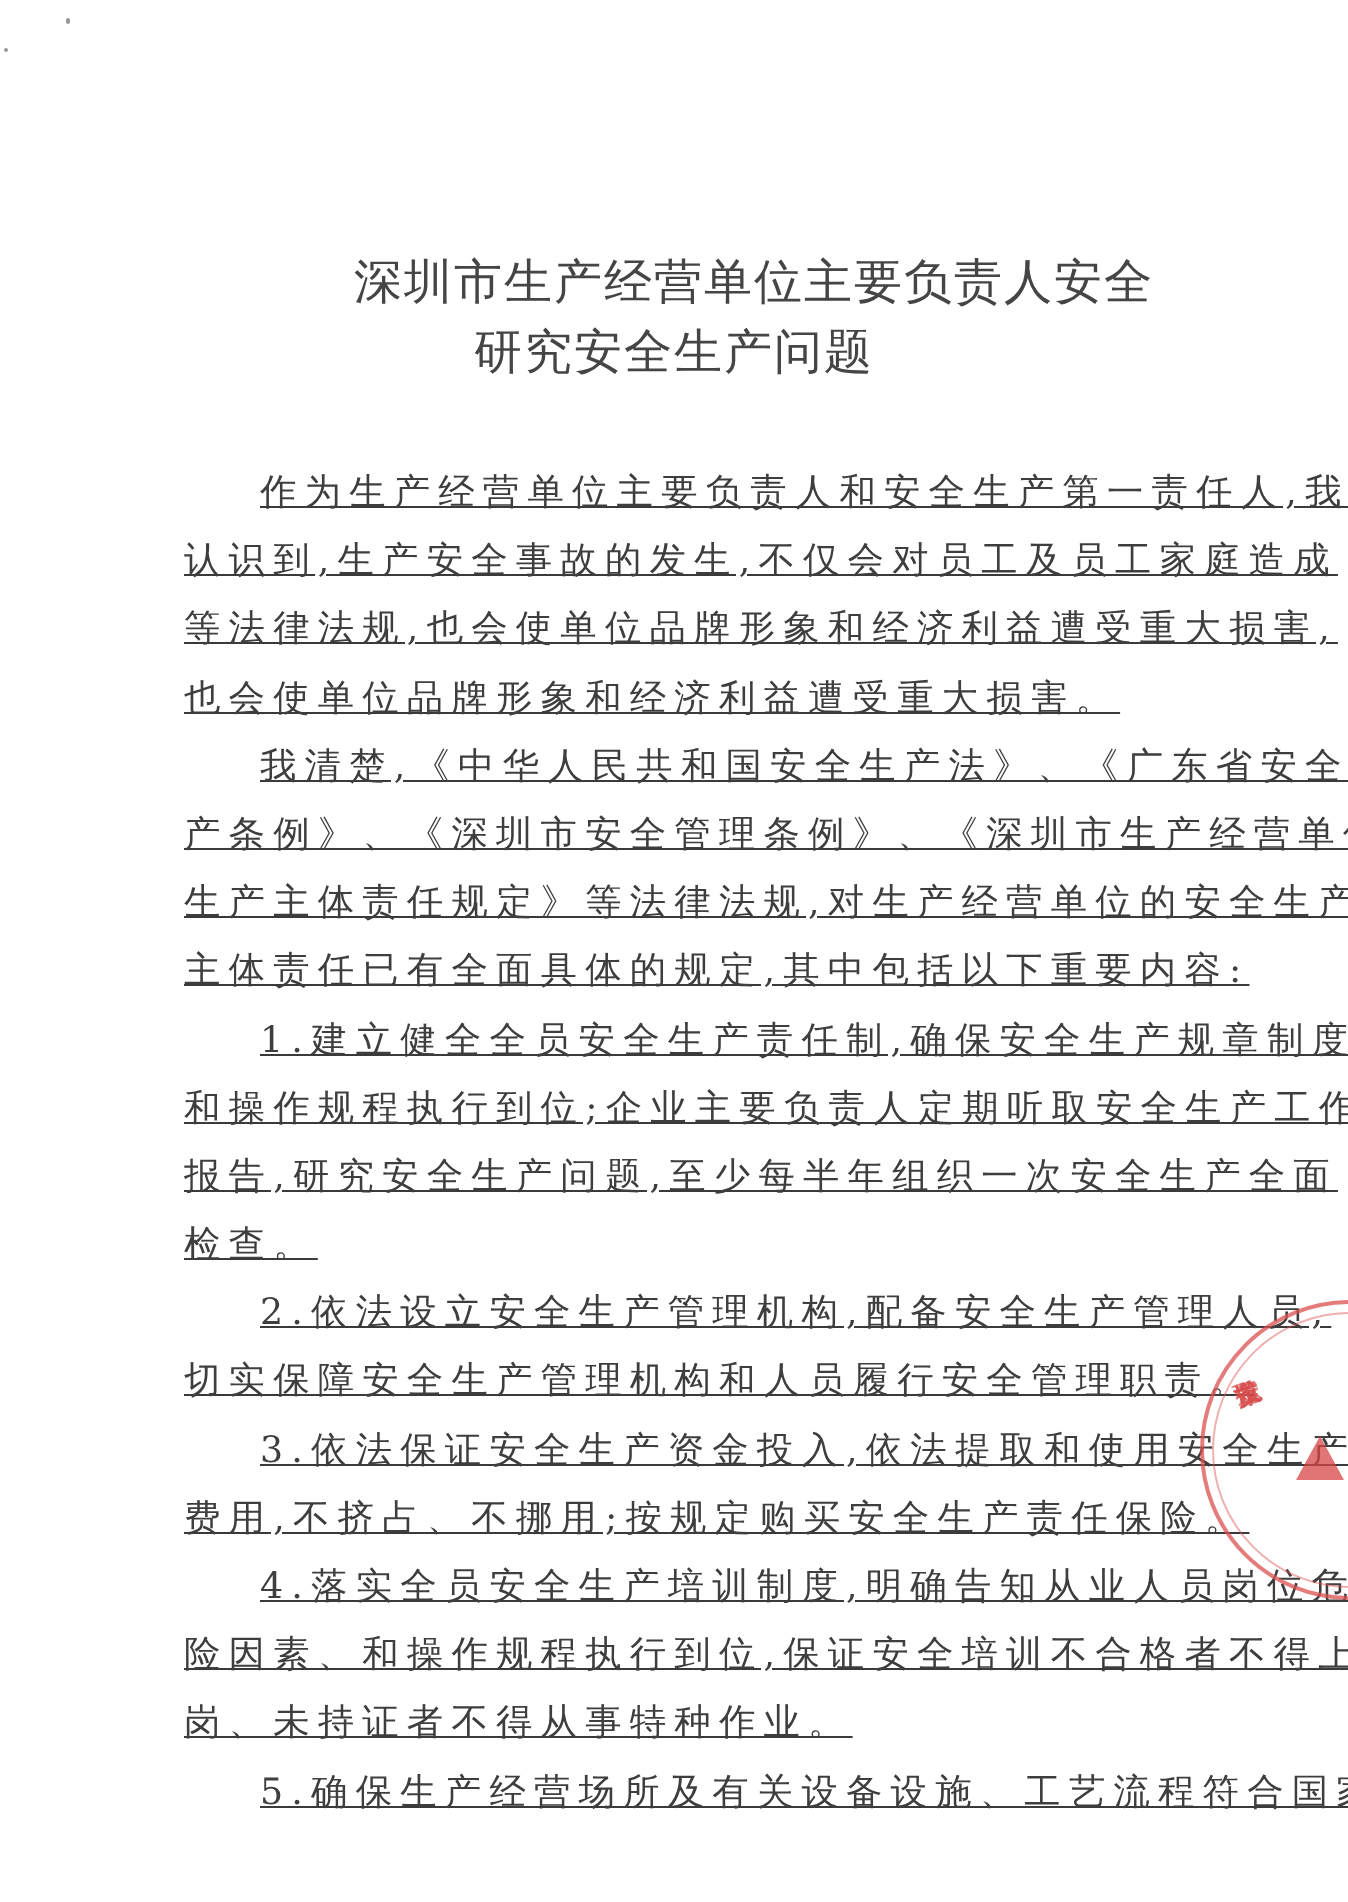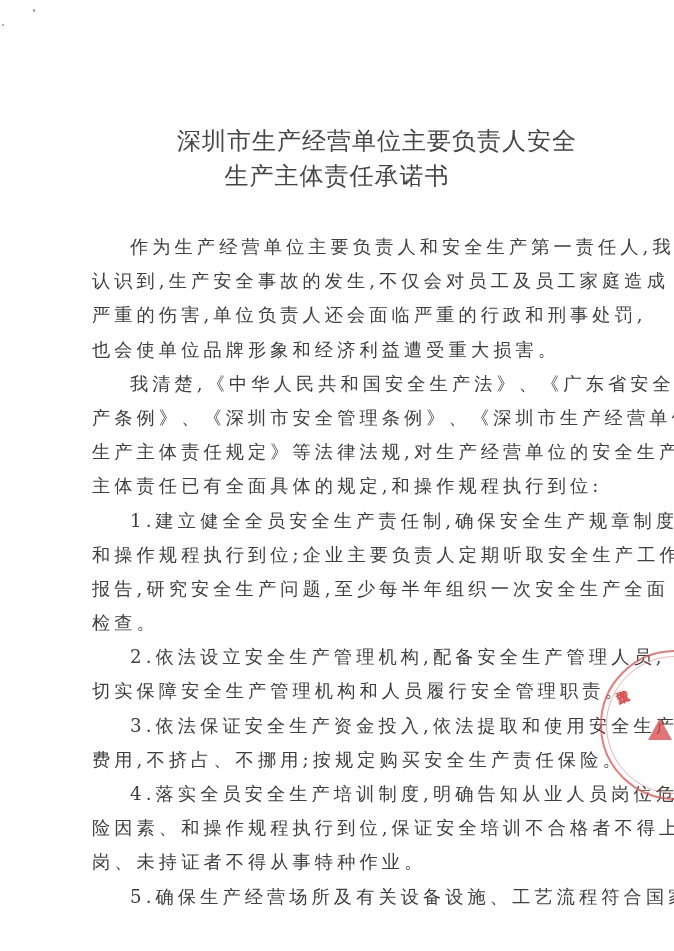--- a/index.html
+++ b/index.html
@@ -9,21 +9,21 @@
   }
   .page { position: absolute; left: 0; top: 0; width: 674px; height: 951px; }
   .scan-dot { position: absolute; width: 2px; height: 3px; background: #999; border-radius: 1px; }
   .title {
     position: absolute; left: 0; width: 674px; text-align: center;
     font-family: "DejaVu Sans", "Liberation Sans", sans-serif;
     font-size: 24px; color: #454545; letter-spacing: 1px; line-height: 34px;
   }
   .title-line1 { top: 124px; padding-left: 40px; }
   .title-line2 { top: 159px; }
-  .body { position: absolute; left: 92px; top: 230px; width: 490px; }
+  .body { position: absolute; left: 92px; top: 230px; width: 490px; text-decoration: underline; }
   .line {
     height: 34.2px; line-height: 34.2px; font-size: 18.2px; white-space: nowrap;
     letter-spacing: 4.1px; color: #3e3e3e;
   }
   .indent { padding-left: 38px; }
   .seal {
     position: absolute; left: 600px; top: 650px; width: 150px; height: 150px;
     border-radius: 50%; border: 2px solid rgba(220,80,80,0.75);
     box-sizing: border-box;
   }
@@ -43,31 +43,31 @@
   }
 </style>
 </head>
 <body>
 
 <div class="page">
   <div class="scan-dot" style="left:33px;top:9px;"></div>
   <div class="scan-dot" style="left:2px;top:24px;width:2px;height:2px;"></div>
 
   <div class="title title-line1">深圳市生产经营单位主要负责人安全</div>
-  <div class="title title-line2">生产主体责任承诺书</div>
+  <div class="title title-line2">研究安全生产问题</div>
 
   <div class="body">
     <div class="line indent">作为生产经营单位主要负责人和安全生产第一责任人,我</div>
     <div class="line">认识到,生产安全事故的发生,不仅会对员工及员工家庭造成</div>
-    <div class="line">严重的伤害,单位负责人还会面临严重的行政和刑事处罚,</div>
+    <div class="line">等法律法规,也会使单位品牌形象和经济利益遭受重大损害,</div>
     <div class="line">也会使单位品牌形象和经济利益遭受重大损害。</div>
     <div class="line indent">我清楚,《中华人民共和国安全生产法》、《广东省安全生</div>
     <div class="line">产条例》、《深圳市安全管理条例》、《深圳市生产经营单位安全</div>
     <div class="line">生产主体责任规定》等法律法规,对生产经营单位的安全生产</div>
-    <div class="line">主体责任已有全面具体的规定,和操作规程执行到位:</div>
+    <div class="line">主体责任已有全面具体的规定,其中包括以下重要内容:</div>
     <div class="line indent">1.建立健全全员安全生产责任制,确保安全生产规章制度</div>
     <div class="line">和操作规程执行到位;企业主要负责人定期听取安全生产工作</div>
     <div class="line">报告,研究安全生产问题,至少每半年组织一次安全生产全面</div>
     <div class="line">检查。</div>
     <div class="line indent">2.依法设立安全生产管理机构,配备安全生产管理人员,</div>
     <div class="line">切实保障安全生产管理机构和人员履行安全管理职责。</div>
     <div class="line indent">3.依法保证安全生产资金投入,依法提取和使用安全生产</div>
     <div class="line">费用,不挤占、不挪用;按规定购买安全生产责任保险。</div>
     <div class="line indent">4.落实全员安全生产培训制度,明确告知从业人员岗位危</div>
     <div class="line">险因素、和操作规程执行到位,保证安全培训不合格者不得上</div>

